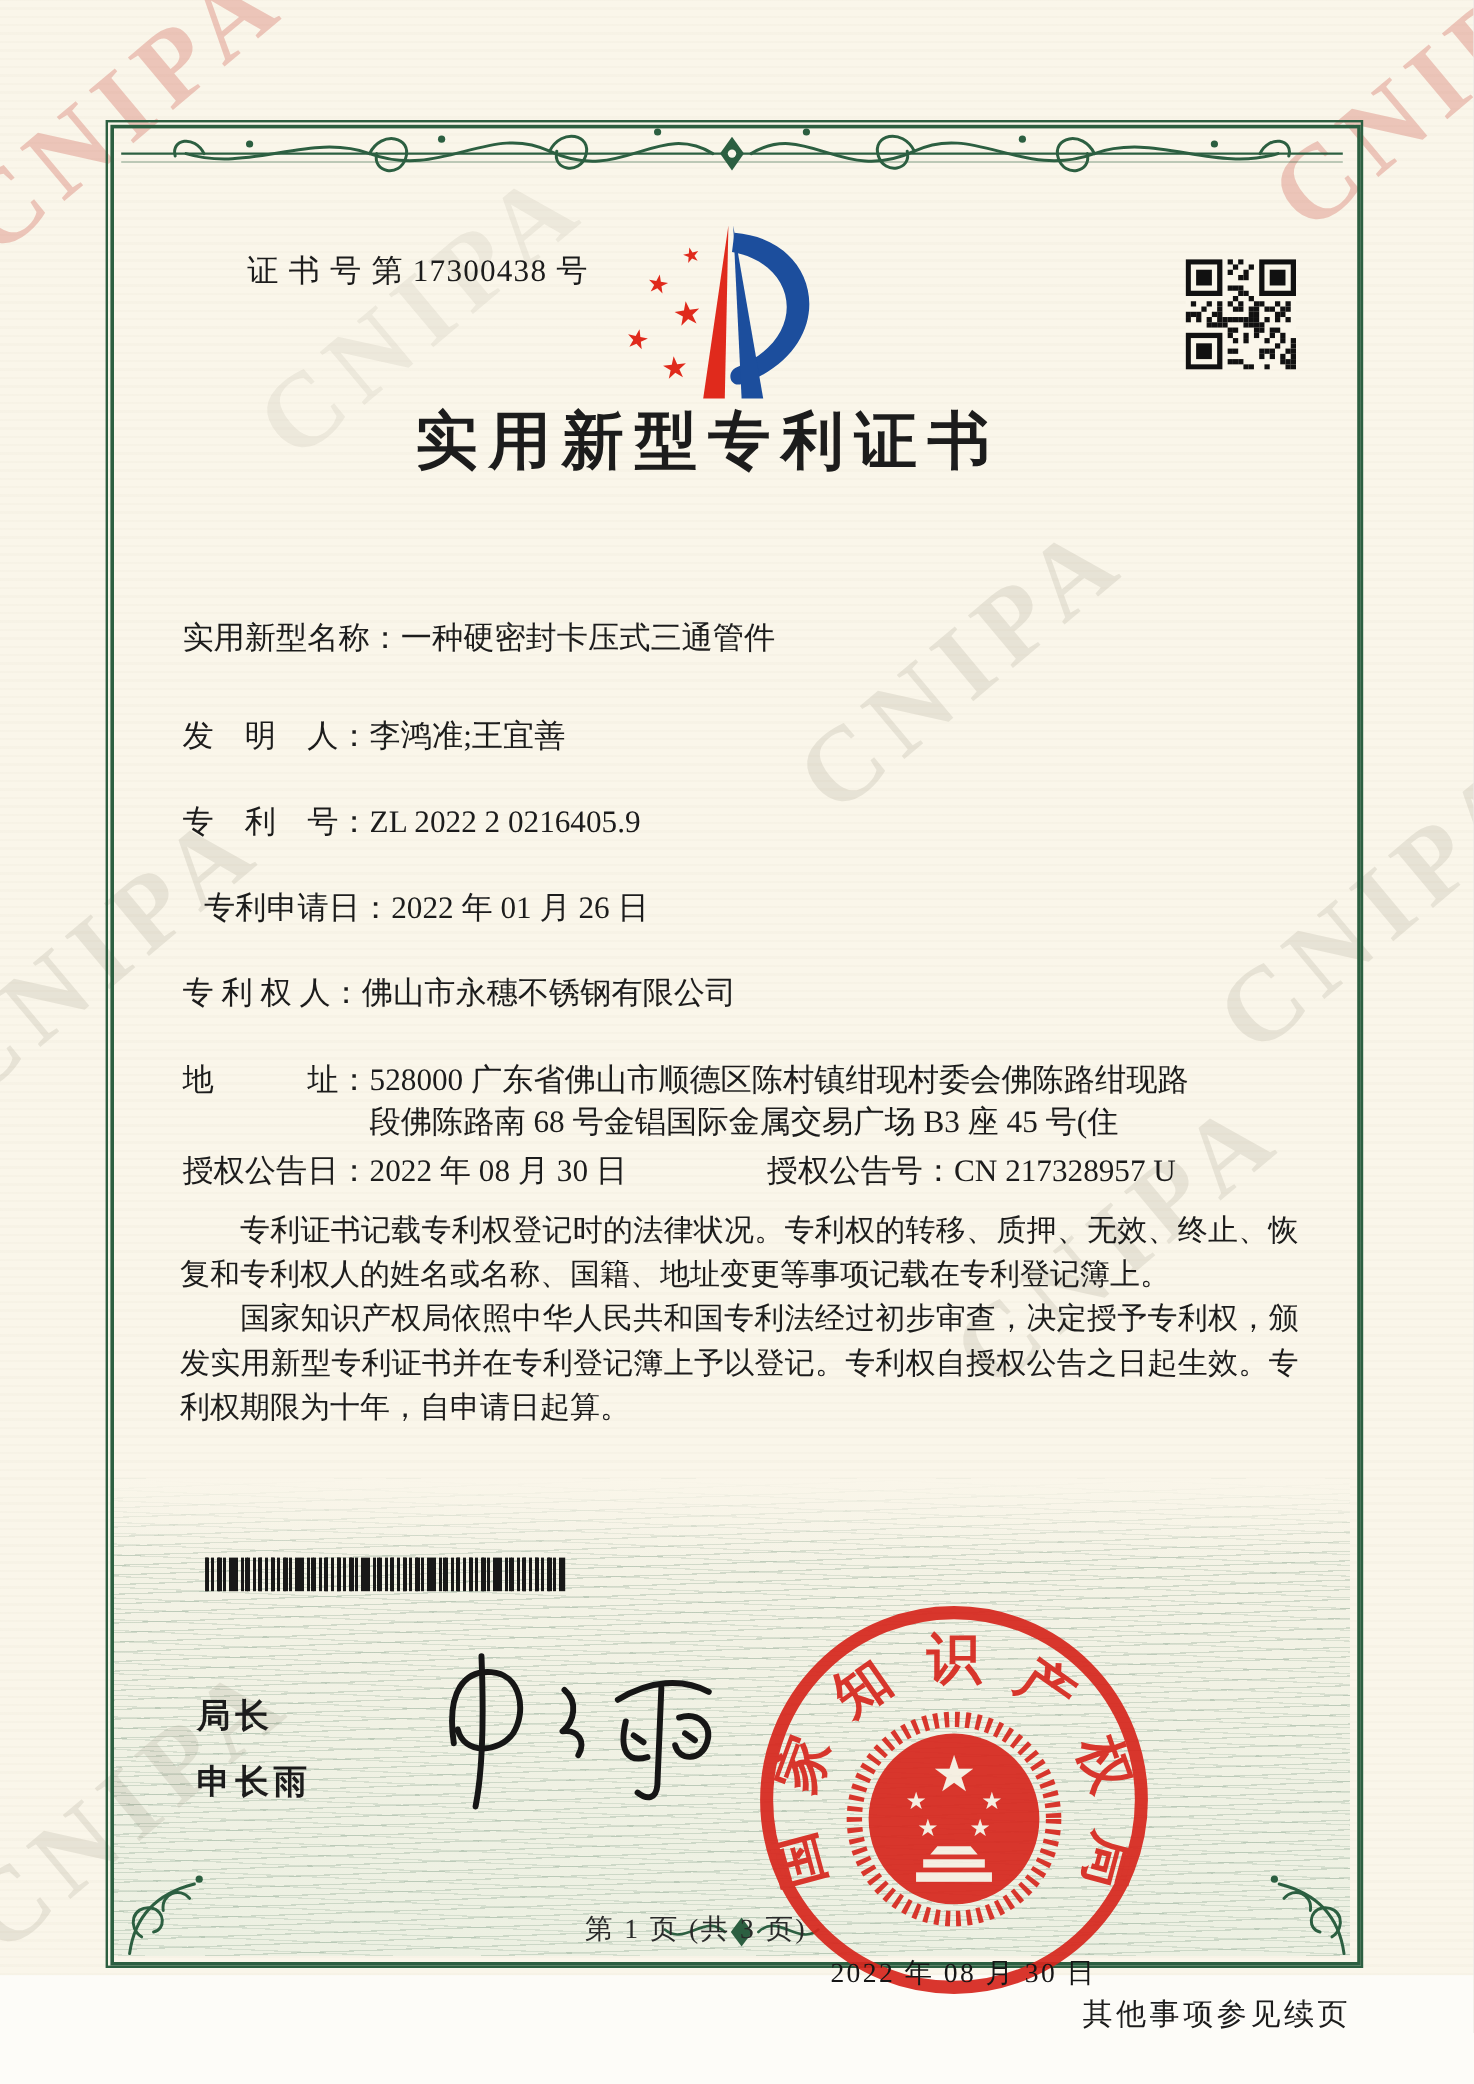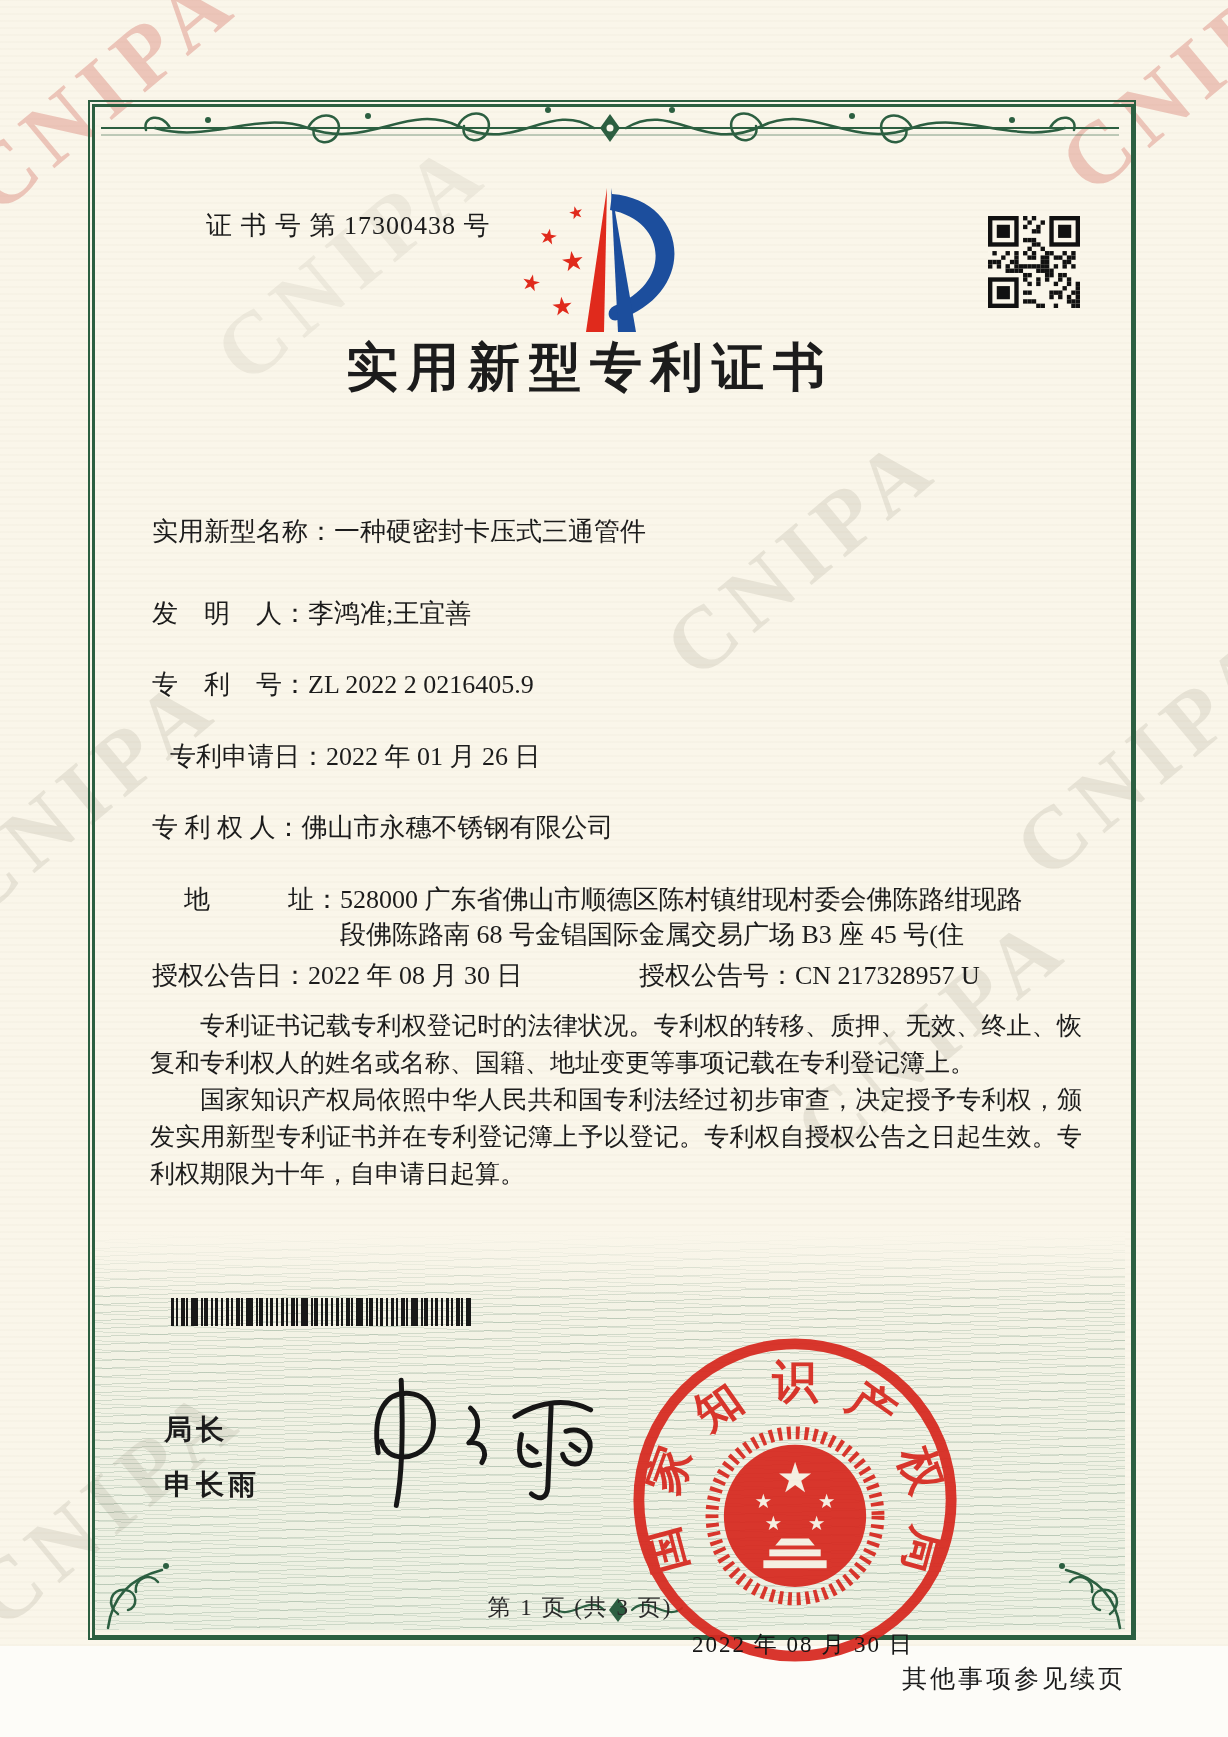--- a/index.html
+++ b/index.html
@@ -32,21 +32,21 @@
   
   .cert-no{position:absolute;left:158px;top:208px;font-size:26px;letter-spacing:1px;z-index:10;margin-left:48px;}
   .logo{position:absolute;left:478px;top:180px;z-index:10;}
   .qr{position:absolute;left:988px;top:216px;z-index:10;}
   .title{position:absolute;left:60px;top:333px;width:1060px;text-align:center;
          font-size:52px;font-weight:700;letter-spacing:9px;z-index:10;margin:0;}
   
   .row{position:absolute;left:152px;font-size:26px;z-index:10;white-space:nowrap;}
   .row .lbl{display:inline-block;}
   .row-addr{position:absolute;left:152px;top:882px;font-size:26px;z-index:10;display:flex;}
-  .row-addr .lbl{flex:none;white-space:nowrap;margin-left:32px;}
+  .row-addr .lbl{flex:none;white-space:nowrap;}
   .row-addr .val{width:700px;line-height:35px;}
   .grant-left{position:absolute;left:152px;top:958px;font-size:26px;z-index:10;white-space:nowrap;}
   .grant-right{position:absolute;left:598px;top:958px;font-size:26px;z-index:10;white-space:nowrap;margin-left:41px;}
   
   .body-block{position:absolute;left:150px;top:1007px;width:932px;z-index:10;}
   .body-block p{margin:0;text-indent:2em;font-size:25px;line-height:37px;text-align:justify;}
   
   .barcode{position:absolute;left:171px;top:1298px;width:300px;height:28px;z-index:10;
     background-image:
       repeating-linear-gradient(90deg,#181818 0 2px, rgba(0,0,0,0) 2px 5px),

